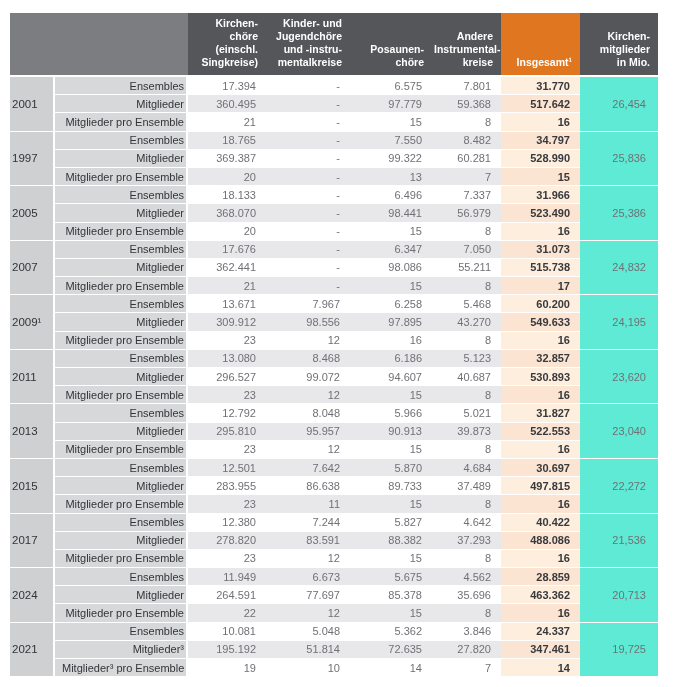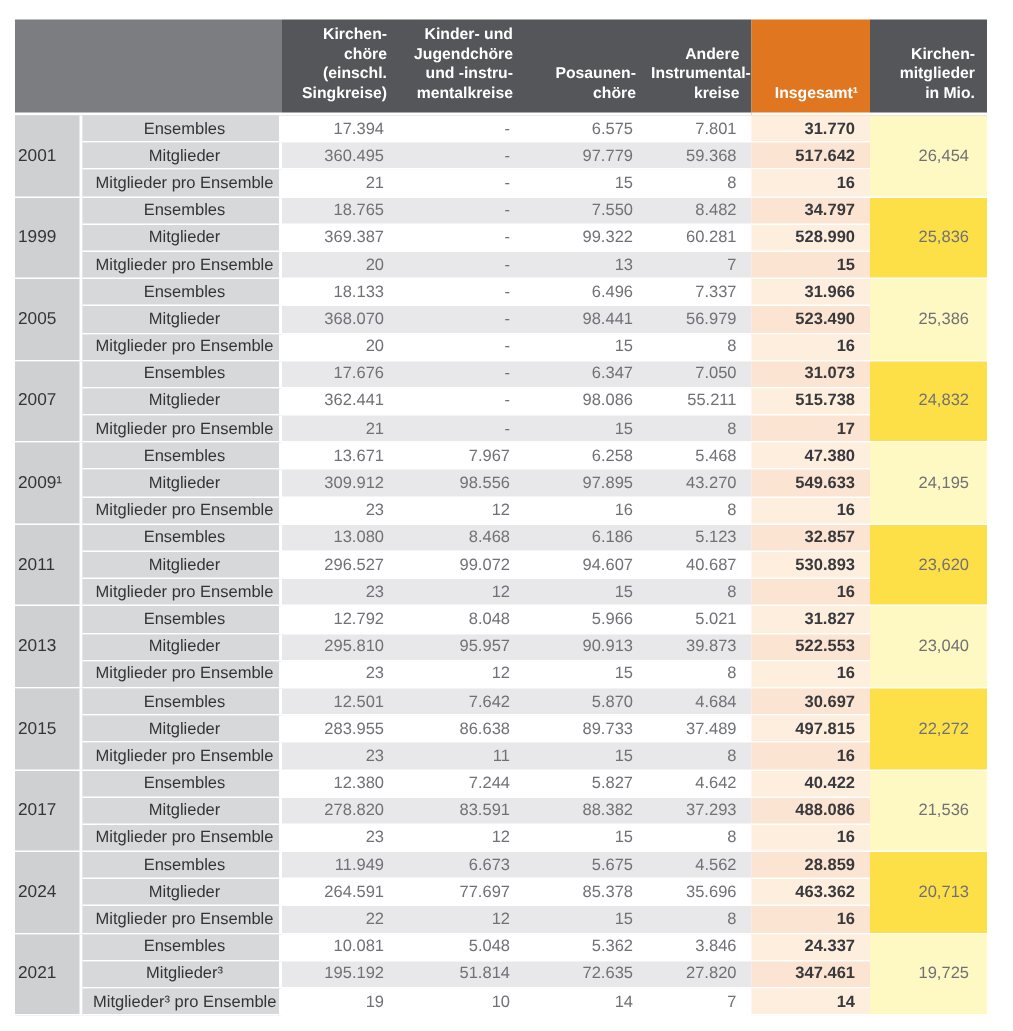--- a/index.html
+++ b/index.html
@@ -43,29 +43,29 @@
     padding:0 10px 0 2px;
     border-bottom:1px solid #ffffff;
     white-space:nowrap;overflow:hidden;
   }
   td.year{
     background:#cfd0d2;color:#333438;font-size:11.5px;
     padding-right:21px;border-right:2px solid #ffffff;
   }
   td.rowlabel{
     background:#d7d8da;color:#333438;
-    text-align:center;padding-left:7px;padding-right:2px;
+    text-align:right;padding-left:7px;padding-right:2px;
     border-right:2px solid #ffffff;
   }
   td.val{background:#ffffff;}
   tr.zebra td.val{background:#e8e8ea;}
   td.total{background:#fdeede;color:#38393d;font-weight:bold;padding-left:12px;}
   tr.zebra td.total{background:#fbe5d2;}
-  td.members{background:#fef9c3;padding-right:12px;}
-  td.members.altg{background:#fde047;}
+  td.members{background:#5eead4;padding-right:12px;}
+  td.members.altg{background:#5eead4;}
 </style>
 </head>
 <body>
 
 <div class="wrap">
   <table>
     <colgroup>
       <col class="c-year">
         <col class="c-label">
         <col class="c-v1">
@@ -118,21 +118,21 @@
         </tr>
         <tr>
           <td class="rowlabel">Mitglieder pro Ensemble</td>
           <td class="val">21</td>
           <td class="val">-</td>
           <td class="val">15</td>
           <td class="val">8</td>
           <td class="total">16</td>
         </tr>
         <tr class="zebra">
-          <td class="year" rowspan="3">1999</td>
+          <td class="year" rowspan="3">1997</td>
           <td class="rowlabel">Ensembles</td>
           <td class="val">18.765</td>
           <td class="val">-</td>
           <td class="val">7.550</td>
           <td class="val">8.482</td>
           <td class="total">34.797</td>
           <td class="members altg" rowspan="3">25,836</td>
         </tr>
         <tr>
           <td class="rowlabel">Mitglieder</td>
@@ -202,21 +202,21 @@
           <td class="val">8</td>
           <td class="total">17</td>
         </tr>
         <tr>
           <td class="year" rowspan="3">2009¹</td>
           <td class="rowlabel">Ensembles</td>
           <td class="val">13.671</td>
           <td class="val">7.967</td>
           <td class="val">6.258</td>
           <td class="val">5.468</td>
-          <td class="total">47.380</td>
+          <td class="total">60.200</td>
           <td class="members" rowspan="3">24,195</td>
         </tr>
         <tr class="zebra">
           <td class="rowlabel">Mitglieder</td>
           <td class="val">309.912</td>
           <td class="val">98.556</td>
           <td class="val">97.895</td>
           <td class="val">43.270</td>
           <td class="total">549.633</td>
         </tr>

